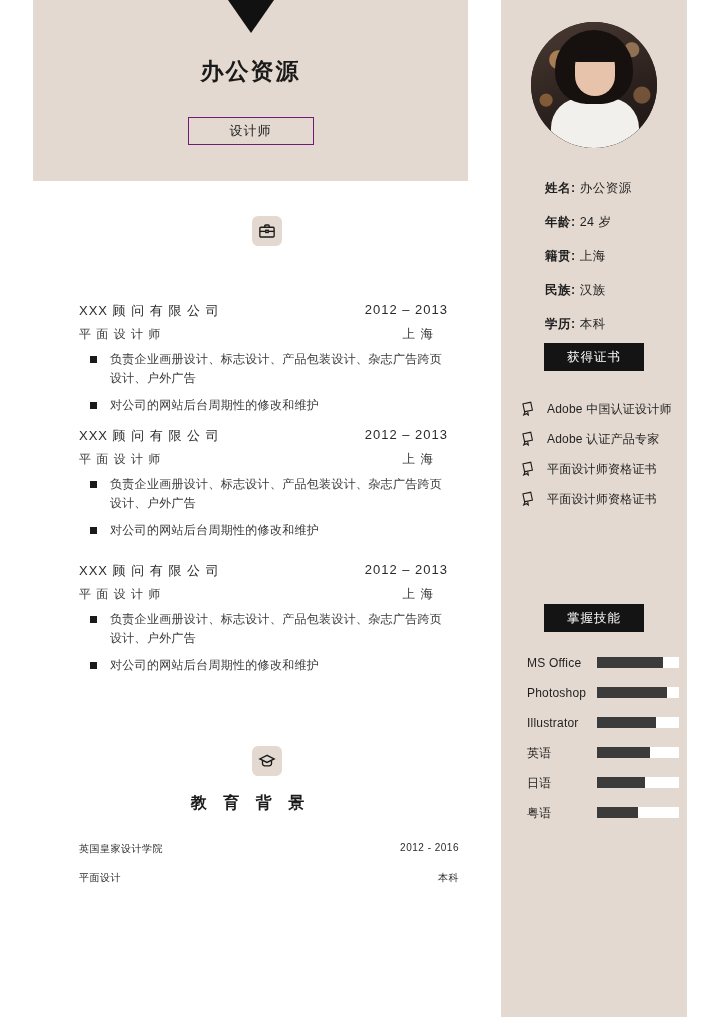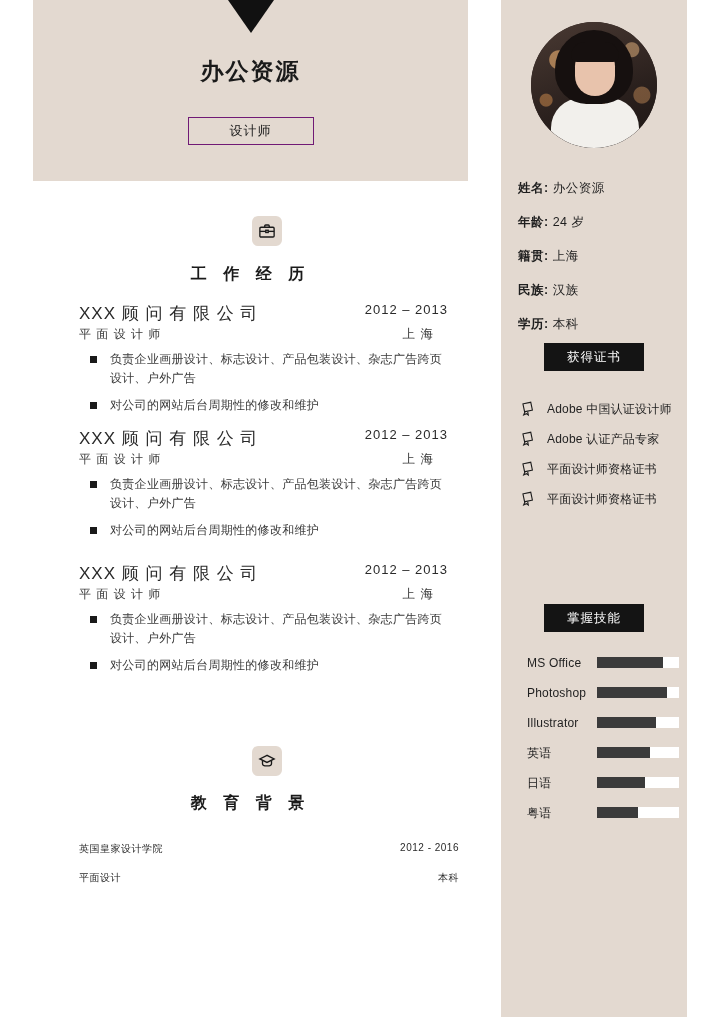--- a/index.html
+++ b/index.html
@@ -104,21 +104,21 @@
   
   .entry {
     position: absolute;
     left: 13px;
     width: 410px;
   }
   .entry .org {
     position: absolute;
     left: 33px;
     top: 0;
-    font-size: 17px;
+    font-size: 13px;
     letter-spacing: 1px;
     color: #2a2a2a;
   }
   .entry .years {
     position: absolute;
     right: 8px;
     top: 0;
     font-size: 13px;
     letter-spacing: 1px;
     color: #2a2a2a;
@@ -234,21 +234,21 @@
   }
   .photo .neck {
     position:absolute;
     left: 54px; top: 66px;
     width: 20px; height: 16px;
     background: #dcb096;
   }
 
   .info-list {
     position: absolute;
-    left: 17px;
+    left: 44px;
     top: 180px;
     width: 150px;
   }
   .info-row {
     font-size: 12.5px;
     color: #1f1f1f;
     margin-bottom: 17px;
     letter-spacing: 0.5px;
   }
   .info-row .k { font-weight: bold; }
@@ -330,21 +330,20 @@
     </div>
 
     <div class="sec-icon" style="top:216px;">
       <svg width="18" height="18" viewBox="0 0 24 24" fill="none" stroke="#1a1a1a" stroke-width="1.8">
         <rect x="2.5" y="7" width="19" height="13" rx="1.5"></rect>
         <path d="M9 7V5.2c0-.7.5-1.2 1.2-1.2h3.6c.7 0 1.2.5 1.2 1.2V7"></path>
         <path d="M2.5 12.5h19"></path>
         <rect x="10.4" y="11" width="3.2" height="3" fill="#e3d9d0"></rect>
       </svg>
     </div>
-    <div class="sec-title" style="top:264px;">工 作 经 历</div>
 
     <div class="entry" style="top:302px;">
       <div class="org">XXX 顾 问 有 限 公 司</div>
       <div class="years">2012 – 2013</div>
       <div class="pos">平 面 设 计 师</div>
       <div class="city">上 海</div>
       <div class="bullets">
         <div class="bullet">负责企业画册设计、标志设计、产品包装设计、杂志广告跨页设计、户外广告</div>
         <div class="bullet">对公司的网站后台周期性的修改和维护</div>
       </div>

